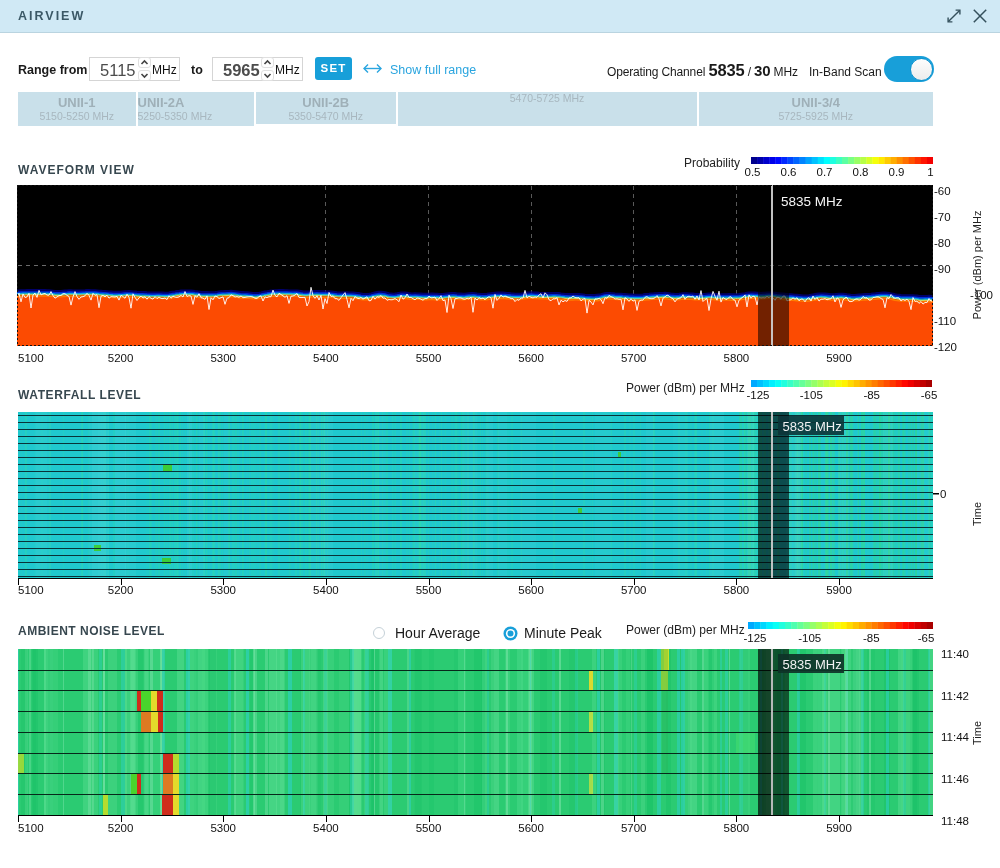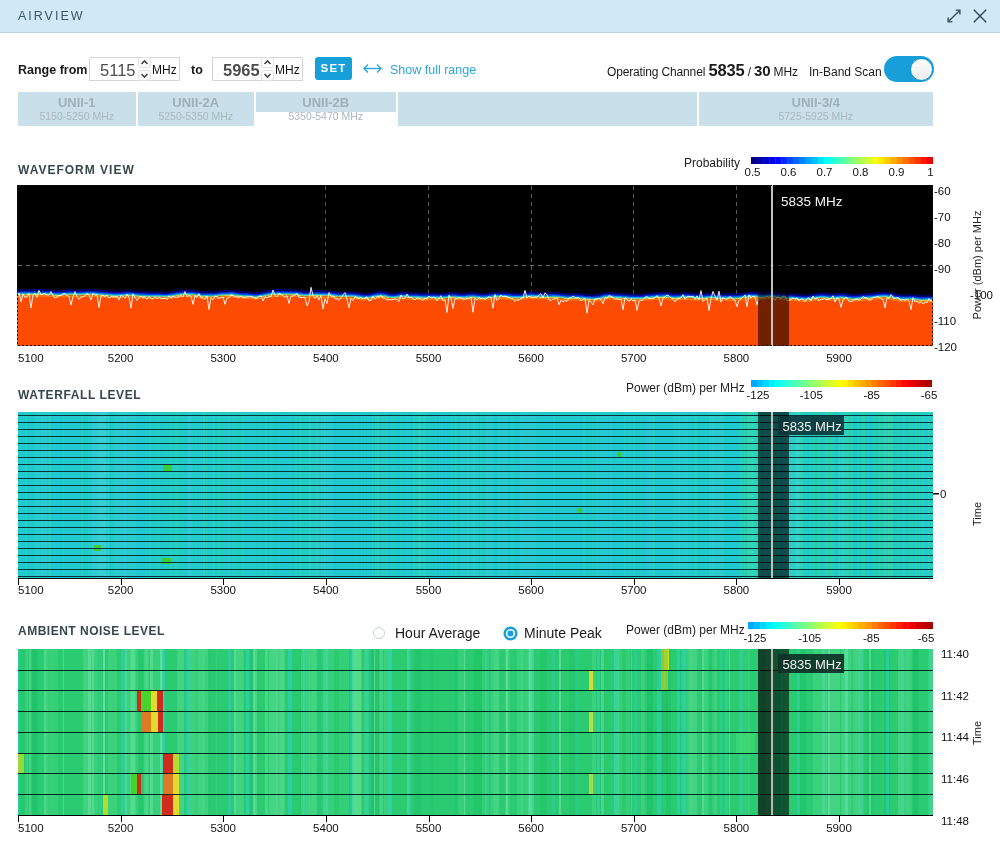--- a/index.html
+++ b/index.html
@@ -6,21 +6,21 @@
 .abs{position:absolute}
 .xl{position:absolute;font-size:11.5px;color:#111;transform:translateX(-50%);white-space:nowrap}
 .yl{position:absolute;font-size:11.5px;color:#111;white-space:nowrap}
 .ttl{position:absolute;font-size:12px;font-weight:bold;letter-spacing:1px;color:#37474f;white-space:nowrap}
 .rot{position:absolute;font-size:11px;color:#222;white-space:nowrap;transform:translate(-50%,-50%) rotate(-90deg)}
 .lg{position:absolute;font-size:12px;color:#222;white-space:nowrap}
 .lgt{position:absolute;font-size:11.5px;color:#111;transform:translateX(-50%);white-space:nowrap}
 
 </style></head><body>
 <div class="abs" style="left:0;top:0;width:1000px;height:33px;background:#d0e9f5;border-bottom:1px solid rgba(120,150,165,0.25)"></div>
-<div class="abs" style="left:18px;top:9px;font-size:12.5px;font-weight:normal;letter-spacing:2.0px;color:#3b5866">AIRVIEW</div>
+<div class="abs" style="left:18px;top:9px;font-size:12.5px;font-weight:bold;letter-spacing:2.0px;color:#3b5866">AIRVIEW</div>
 <svg class="abs" style="left:945px;top:7px" width="18" height="18" viewBox="0 0 18 18">
 <g stroke="#34505c" stroke-width="1.4" fill="none">
       <path d="M3.4 14.6 L14.6 3.4"></path>
       <path d="M10.6 3.1 L14.9 3.1 L14.9 7.4"></path>
       <path d="M7.4 14.9 L3.1 14.9 L3.1 10.6"></path>
     </g>
   </svg>
 <svg class="abs" style="left:971px;top:7px" width="18" height="18" viewBox="0 0 18 18">
 <g stroke="#34505c" stroke-width="1.5">
       <path d="M2.8 2.8 L15.2 15.2"></path>
@@ -68,29 +68,30 @@
 <div class="abs" style="left:390px;top:63px;font-size:12.5px;color:#2aa5df">Show full range</div>
 <div class="abs" style="left:607px;top:61px;font-size:12px;letter-spacing:-0.15px;color:#1a1a1a">Operating Channel <span style="font-size:16.5px;font-weight:bold">5835</span> / <span style="font-size:15px;font-weight:bold">30</span> MHz</div>
 <div class="abs" style="left:809px;top:64.5px;font-size:12px;color:#1a1a1a">In-Band Scan</div>
 <div class="abs" style="left:884px;top:56px;width:50px;height:26px;border-radius:13px;background:#189fd9">
 <div class="abs" style="left:26px;top:1.5px;width:23px;height:23px;border-radius:50%;background:linear-gradient(180deg,#fdfdfd,#ececec);border:1px solid #0f93cf"></div>
   </div>
 <div class="abs" style="left:18px;top:92px;width:117.5px;height:34px;background:#c9e0ea;text-align:center">
 <div style="font-size:13px;font-weight:bold;color:#9fb0b8;margin-top:3px">UNII-1</div>
 <div style="font-size:10.5px;color:#a8b7bf">5150-5250 MHz</div>
   </div>
-<div class="abs" style="left:137.5px;top:92px;width:116.5px;height:34px;background:#c9e0ea;text-align:center">
+<div class="abs" style="left:137.5px;top:92px;width:116.5px;height:34px;background:#c9e0ea;text-align:left">
 <div style="font-size:13px;font-weight:bold;color:#9fb0b8;margin-top:3px">UNII-2A</div>
 <div style="font-size:10.5px;color:#a8b7bf">5250-5350 MHz</div>
   </div>
-<div class="abs" style="left:256px;top:92px;width:139.5px;height:20px;background:#c9e0ea;text-align:center">
+<div class="abs" style="left:256px;top:92px;width:139.5px;height:32px;background:#c9e0ea;text-align:center">
 <div style="font-size:13px;font-weight:bold;color:#9fb0b8;margin-top:3px">UNII-2B</div>
 <div style="font-size:10.5px;color:#a8b7bf">5350-5470 MHz</div>
   </div>
 <div class="abs" style="left:397.5px;top:92px;width:299px;height:34px;background:#c9e0ea;text-align:center">
+<div style="font-size:10.5px;color:#a8b7bf">5470-5725 MHz</div>
   </div>
 <div class="abs" style="left:698.5px;top:92px;width:234.5px;height:34px;background:#c9e0ea;text-align:center">
 <div style="font-size:13px;font-weight:bold;color:#9fb0b8;margin-top:3px">UNII-3/4</div>
 <div style="font-size:10.5px;color:#a8b7bf">5725-5925 MHz</div>
   </div>
 <div class="ttl" style="left:18px;top:163px">WAVEFORM VIEW</div>
 <div class="lg" style="left:684px;top:156px">Probability</div>
 <svg style="position:absolute;left:751px;top:157px" width="182" height="7">
     <rect x="0.00" y="0" width="6.42" height="7" fill="#00008e"></rect>
     <rect x="6.07" y="0" width="6.42" height="7" fill="#0000ad"></rect>

